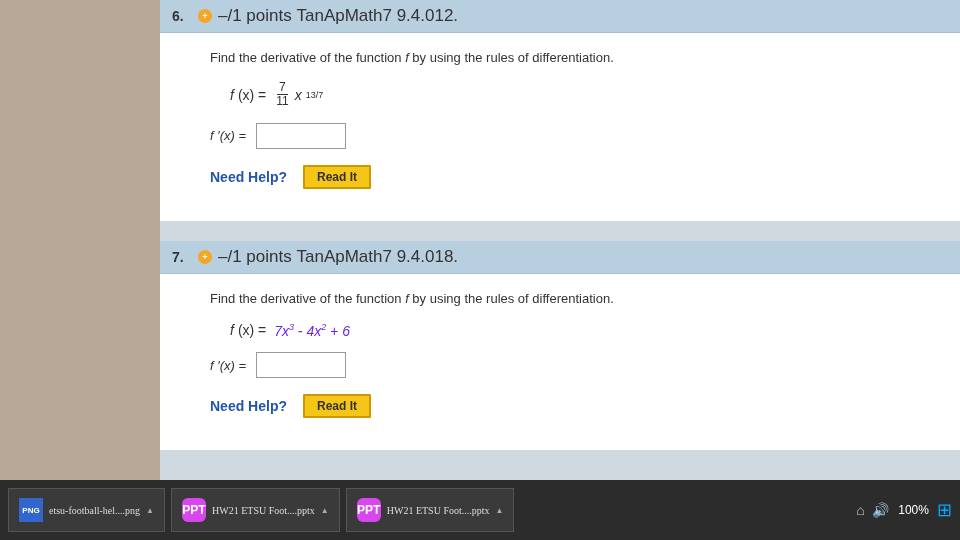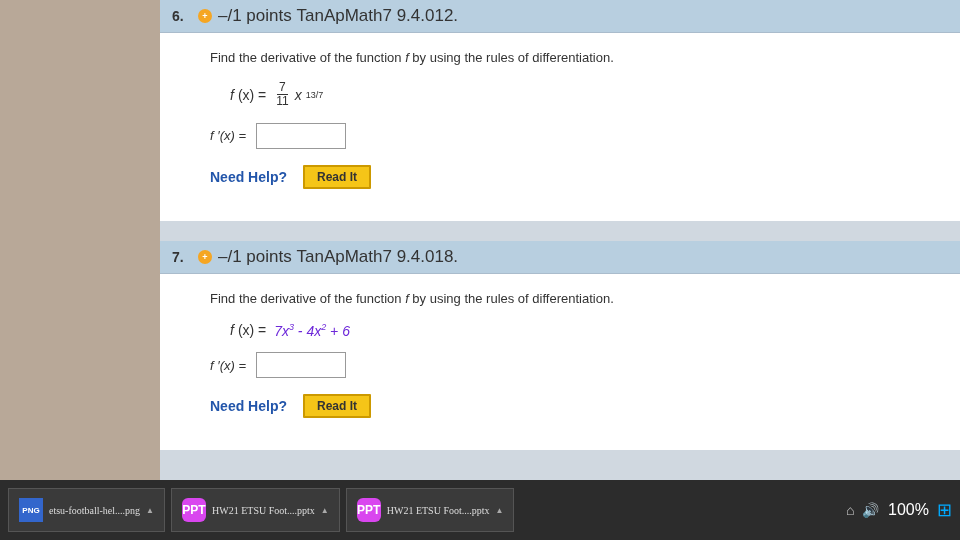--- a/index.html
+++ b/index.html
@@ -369,16 +369,16 @@
     </div>
     <span class="taskbar-item-label">HW21 ETSU Foot....pptx</span>
     <span class="taskbar-chevron">▲</span>
   </div>
 
   <div class="taskbar-spacer"></div>
 
   <div class="system-tray">
     <span class="tray-icon">⌂</span>
     <span class="tray-icon">🔊</span>
-    <span class="tray-icon" style="color:#fff; font-size:16px;">100%</span>
+    <span class="tray-icon" style="color:#fff; font-size:12px;">100%</span>
     <span class="tray-icon" style="font-size:18px; color:#00aaff;">⊞</span>
   </div>
 </div>
 
 </body></html>

